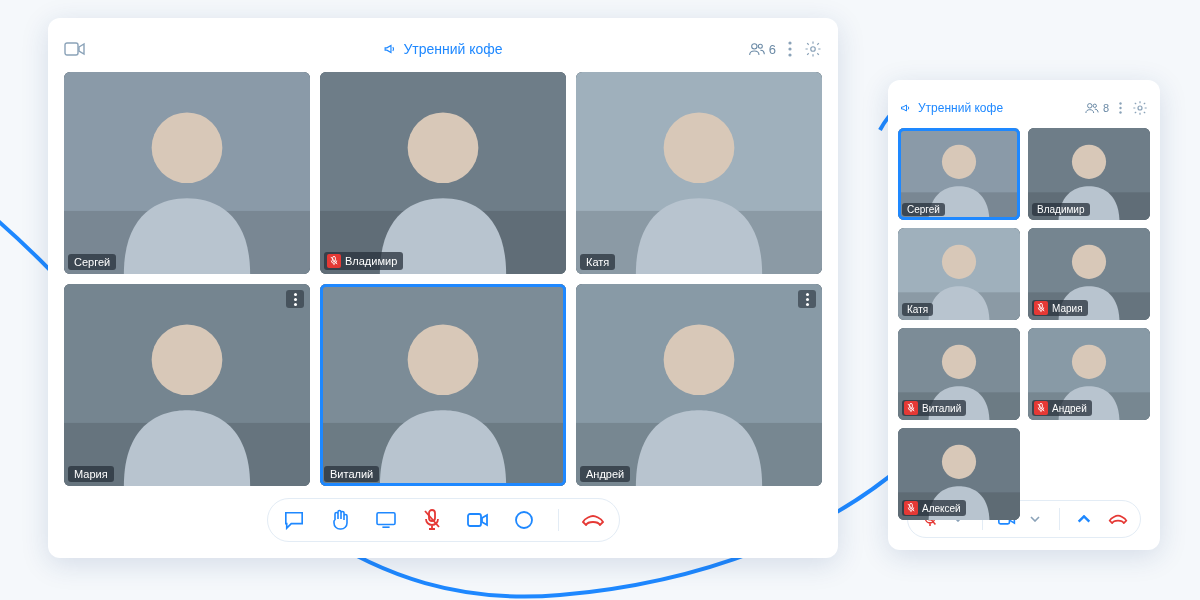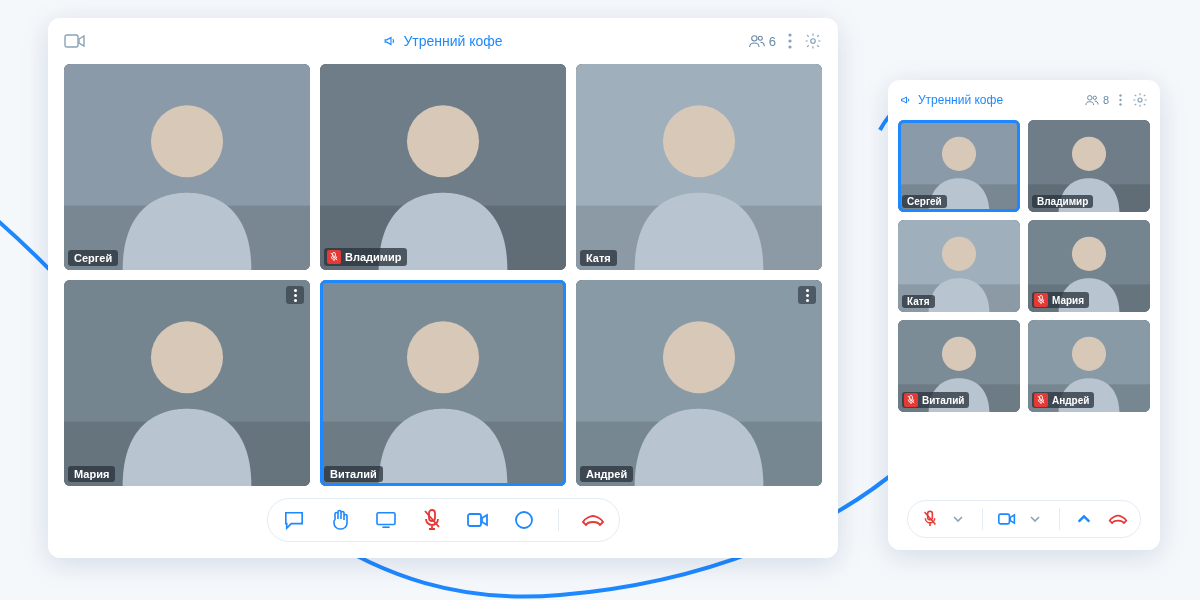--- a/index.html
+++ b/index.html
@@ -42,20 +42,21 @@
     display: flex;
     flex-direction: column;
     z-index: 3;
   }
   .titlebar {
     height: 46px;
     display: flex;
     align-items: center;
     padding: 0 16px;
     gap: 10px;
+    margin-top: 8px;
   }
   .mobile-window .titlebar { height: 40px; padding: 0 12px; }
   .titlebar .center {
     position: absolute;
     left: 50%;
     transform: translateX(-50%);
     display: flex;
     align-items: center;
     gap: 6px;
     color: #1e88ff;
@@ -89,21 +90,20 @@
     grid-template-columns: 1fr 1fr;
     grid-auto-rows: 92px;
     gap: 8px;
     min-height: 0;
   }
   .tile {
     position: relative;
     border-radius: 6px;
     overflow: hidden;
     background: #3a4a55;
-    font-weight: bold;
   }
   .tile.active { outline: 3px solid #1e88ff; outline-offset: -3px; }
   .tile svg.photo { width:100%; height:100%; display:block; }
   .tile .label {
     position: absolute;
     left: 4px;
     bottom: 4px;
     background: rgba(40,50,60,.75);
     color: #fff;
     font-size: 11px;
@@ -450,20 +450,38 @@
           <span class="mic-muted">
             <svg width="10" height="10" viewBox="0 0 18 22">
               <rect x="6" y="1" width="6" height="11" rx="3" fill="none" stroke="#fff" stroke-width="2"></rect>
               <path d="M3 10a6 6 0 0012 0M9 16v4" fill="none" stroke="#fff" stroke-width="2"></path>
               <line x1="2" y1="2" x2="16" y2="18" stroke="#fff" stroke-width="2"></line>
             </svg>
           </span>
           <span>Андрей</span>
         </div>
       </div>
+      <div class="tile">
+        <svg class="photo" viewBox="0 0 100 80" preserveAspectRatio="xMidYMid slice">
+    <rect width="100" height="80" fill="#6b7a85"></rect>
+    <rect x="0" y="55" width="100" height="25" fill="rgba(0,0,0,.12)"></rect>
+    <circle cx="50" cy="30" r="14" fill="#d8c8b8"></circle>
+    <path d="M25 80 C25 55 40 50 50 50 C60 50 75 55 75 80 Z" fill="#b8c4cf"></path>
+  </svg>
+        <div class="label">
+          <span class="mic-muted">
+            <svg width="10" height="10" viewBox="0 0 18 22">
+              <rect x="6" y="1" width="6" height="11" rx="3" fill="none" stroke="#fff" stroke-width="2"></rect>
+              <path d="M3 10a6 6 0 0012 0M9 16v4" fill="none" stroke="#fff" stroke-width="2"></path>
+              <line x1="2" y1="2" x2="16" y2="18" stroke="#fff" stroke-width="2"></line>
+            </svg>
+          </span>
+          <span>Алексей</span>
+        </div>
+      </div>
     </div>
 
   <div class="mobile-toolbar">
     <span class="tb-btn red">
         <svg width="14" height="18" viewBox="0 0 18 22">
           <rect x="6" y="1" width="6" height="11" rx="3" fill="none" stroke="currentColor" stroke-width="2"></rect>
           <path d="M3 10a6 6 0 0012 0M9 16v4" fill="none" stroke="currentColor" stroke-width="2"></path>
           <line x1="2" y1="2" x2="16" y2="18" stroke="currentColor" stroke-width="2"></line>
         </svg>
       </span>

